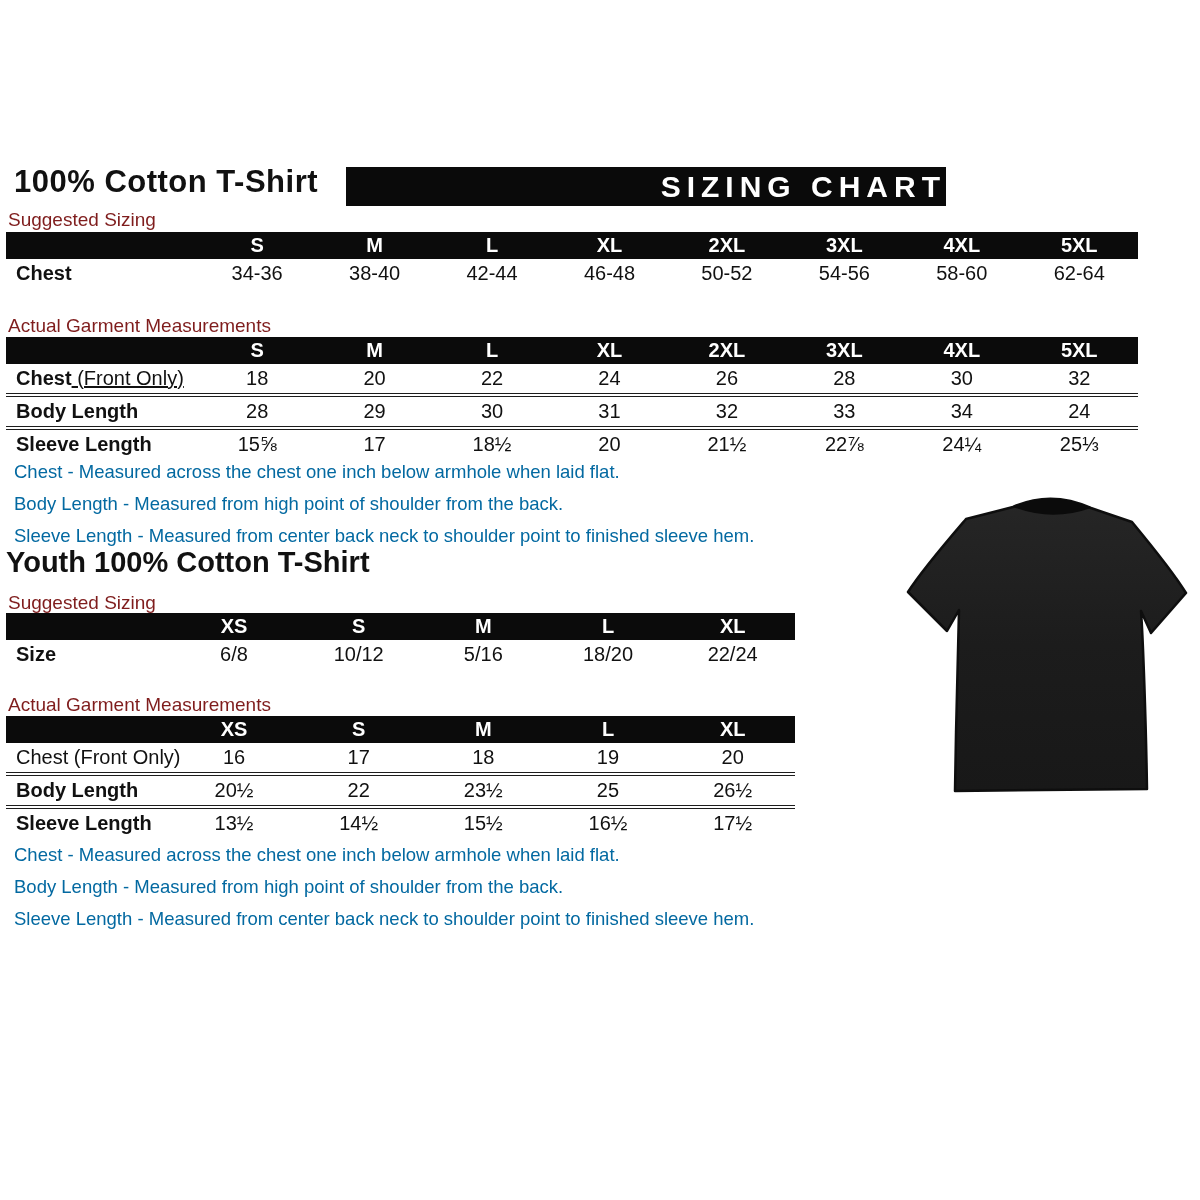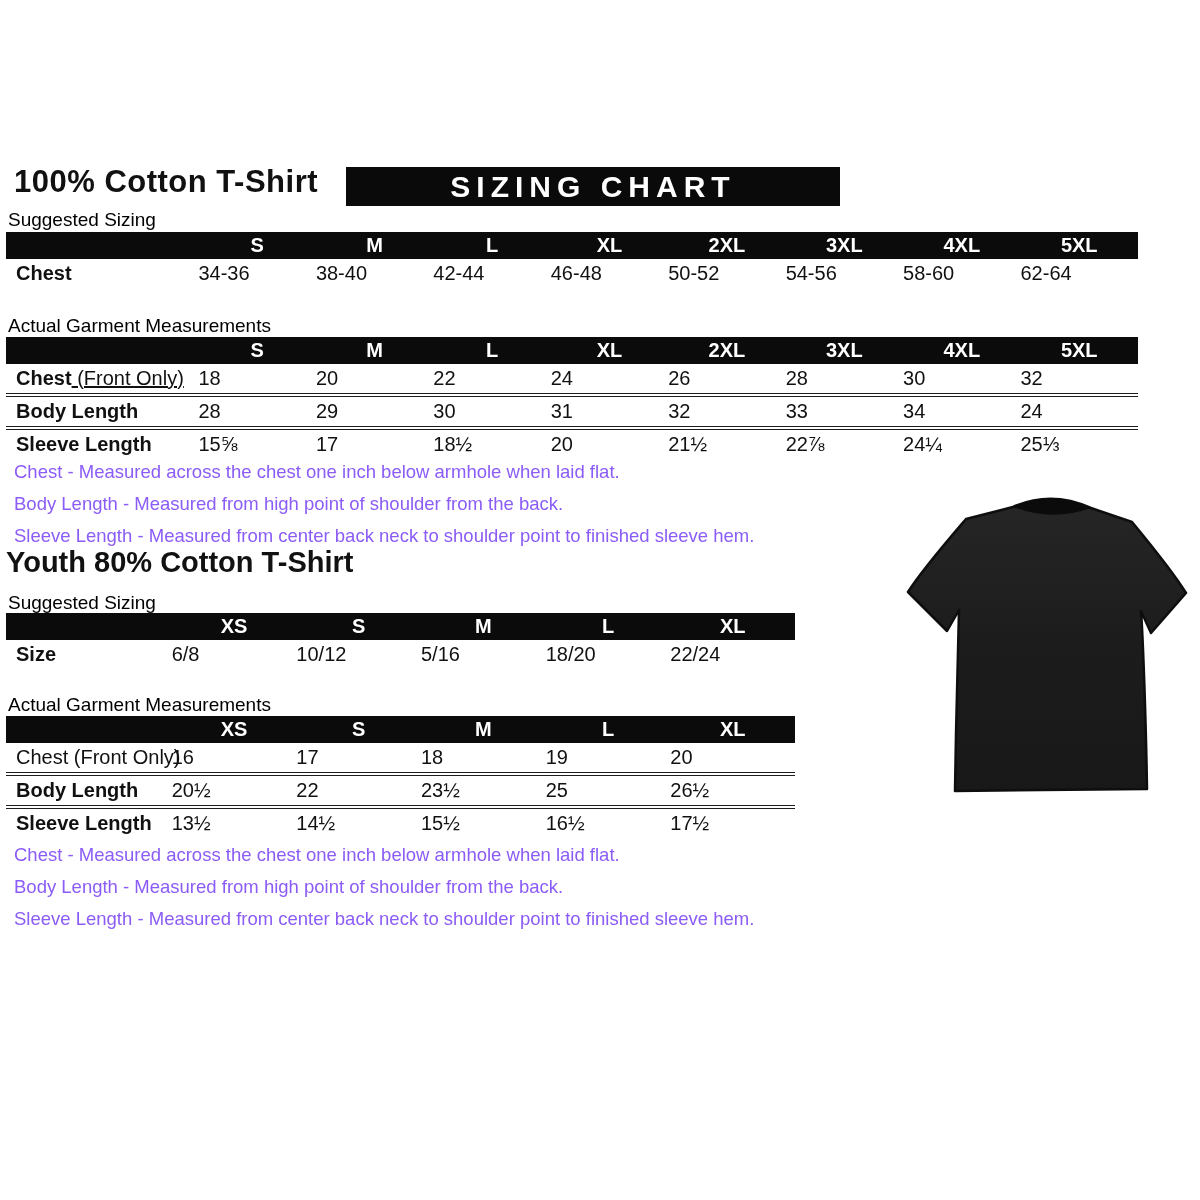--- a/index.html
+++ b/index.html
@@ -5,41 +5,41 @@
   html,body{margin:0;padding:0;}
   body{
     width:1200px;height:1200px;background:#ffffff;
     font-family:"Liberation Sans", sans-serif;color:#111;
     position:relative;overflow:hidden;
   }
   .abs{position:absolute;}
 
   .page-title{left:14px;top:164px;font-size:31px;font-weight:700;letter-spacing:0.5px;}
   .banner{
-    left:346px;top:167px;width:494px;height:39px;background:#0a0a0a;
+    left:346px;top:167px;width:600px;height:39px;background:#0a0a0a;
     color:#fff;font-size:30px;font-weight:bold;letter-spacing:6px;
-    display:flex;align-items:center;justify-content:center;
-  }
-  .section-label{font-size:19px;color:#000000;}
+    display:flex;align-items:center;justify-content:flex-end;
+  }
+  .section-label{font-size:19px;color:#7f1d1d;}
   .youth-title{left:6px;top:546px;font-size:29px;font-weight:bold;}
 
   table.tbl{width:100%;border-collapse:collapse;table-layout:fixed;}
   table.tbl thead th{
     background:#0b0b0b;color:#ffffff;font-size:20px;font-weight:bold;
     height:27px;padding:0;text-align:center;
   }
   table.tbl td{
-    font-size:20px;height:29px;vertical-align:middle;padding:0;
+    text-align:center;font-size:20px;height:29px;vertical-align:middle;padding:0;
   }
   table.tbl td.rowlabel{text-align:left;padding-left:10px;font-weight:bold;white-space:nowrap;}
   table.tbl td.rowlabel .suffix{font-weight:normal;text-decoration:underline;}
   table.tbl td.rowlabel.normal{font-weight:normal;}
   table.tbl tr.sep td{border-top:4px double #1d1d1d;}
 
-  .notes div{font-size:18.5px;color:#8b5cf6;margin-bottom:11px;line-height:21px;}
+  .notes div{font-size:18.5px;color:#0369a1;margin-bottom:11px;line-height:21px;}
 </style>
 </head>
 <body>
 
 <div class="abs page-title">100% Cotton T-Shirt</div>
 <div class="abs banner">
   <span>SIZING CHART</span>
 </div>
 
 <div class="abs section-label" style="left:8px;top:209px;">Suggested Sizing</div>
@@ -151,21 +151,21 @@
     </tbody>
   </table>
 </div>
 
 <div class="abs notes" style="left:14px;top:461px;">
   <div>Chest - Measured across the chest one inch below armhole when laid flat.</div>
   <div>Body Length - Measured from high point of shoulder from the back.</div>
   <div>Sleeve Length - Measured from center back neck to shoulder point to finished sleeve hem.</div>
 </div>
 
-<div class="abs youth-title">Youth 80% Cotton T-Shirt</div>
+<div class="abs youth-title">Youth 100% Cotton T-Shirt</div>
 
 <div class="abs section-label" style="left:8px;top:592px;">Suggested Sizing</div>
 
 <div class="abs" style="left:6px;top:613px;width:789px;">
   <table class="tbl">
     <colgroup>
         <col style="width:21%">
         <col>
         <col>
         <col>

